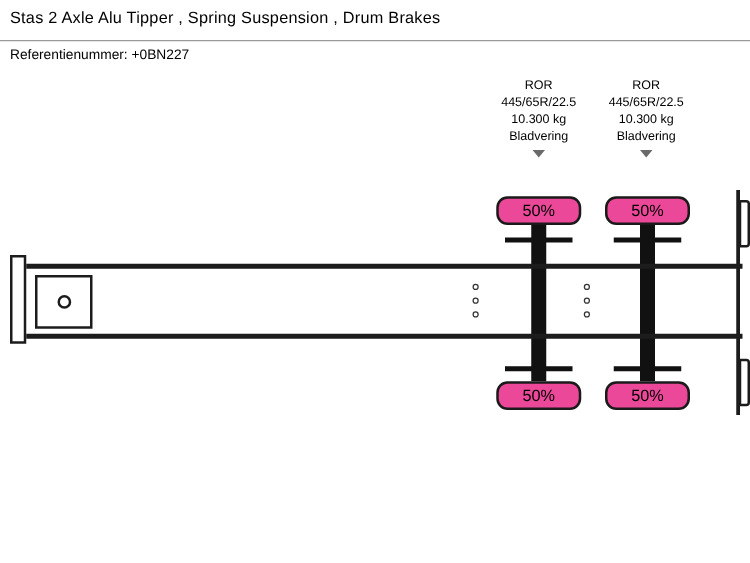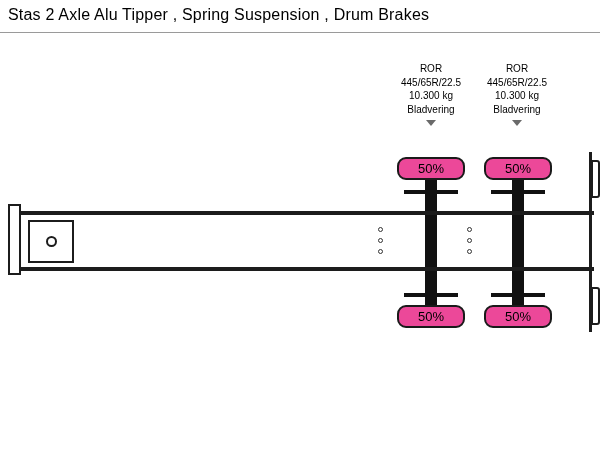--- a/index.html
+++ b/index.html
@@ -6,21 +6,21 @@
   html,body { width:600px; height:450px; }
   body {
     font-family:"Liberation Sans", sans-serif;
     background:#ffffff;
     position:relative;
     overflow:hidden;
     color:#000;
   }
   .stage { position:absolute; left:0; top:0; width:600px; height:450px; }
 
-  .title { position:absolute; left:8px; top:6px; font-size:16px; letter-spacing:0.2px; white-space:nowrap; }
+  .title { position:absolute; left:8px; top:6px; font-size:13px; letter-spacing:0.2px; white-space:nowrap; }
   .hr    { position:absolute; left:0; top:32px; width:600px; height:1px; background:#9a9a9a; }
   .ref   { position:absolute; left:8px; top:38px; font-size:11px; }
 
   .axle-col { position:absolute; top:62px; width:110px; text-align:center; font-size:10px; line-height:13.5px; }
   .axle-col div { white-space:nowrap; }
   .tri {
     width:0; height:0; margin:4px auto 0;
     border-left:5px solid transparent;
     border-right:5px solid transparent;
     border-top:6px solid #6a6a6a;
@@ -46,20 +46,21 @@
   .rear-line { position:absolute; left:589px; top:152px; width:3px; height:180px; background:#1c1c1c; }
   .rear-tab  { position:absolute; left:591px; width:9px; height:38px; border:2px solid #1c1c1c; background:#fff; border-radius:0 3px 3px 0; }
 </style>
 </head>
 <body>
 
 <div class="stage">
 
   <div class="title">Stas 2 Axle Alu Tipper , Spring Suspension , Drum Brakes</div>
   <div class="hr"></div>
+  <div class="ref">Referentienummer: +0BN227</div>
 
   <div class="axle-col" style="left:376px;">
     <div>ROR</div>
     <div>445/65R/22.5</div>
     <div>10.300 kg</div>
     <div>Bladvering</div>
     <div class="tri"></div>
   </div>
 
   <div class="axle-col" style="left:462px;">

